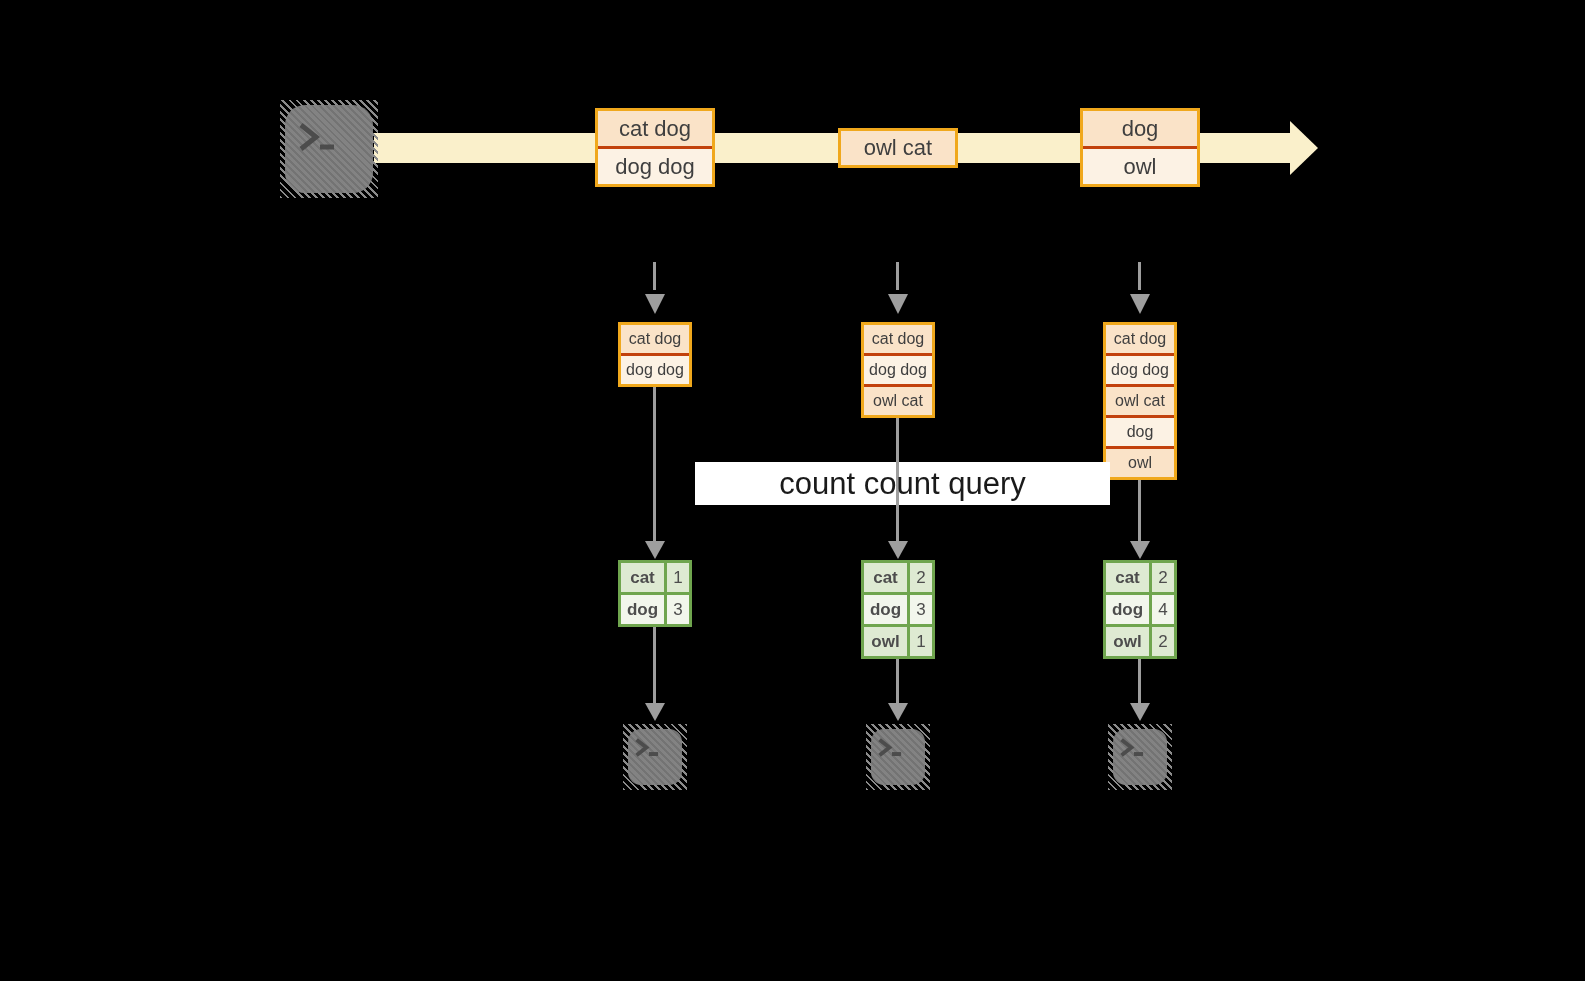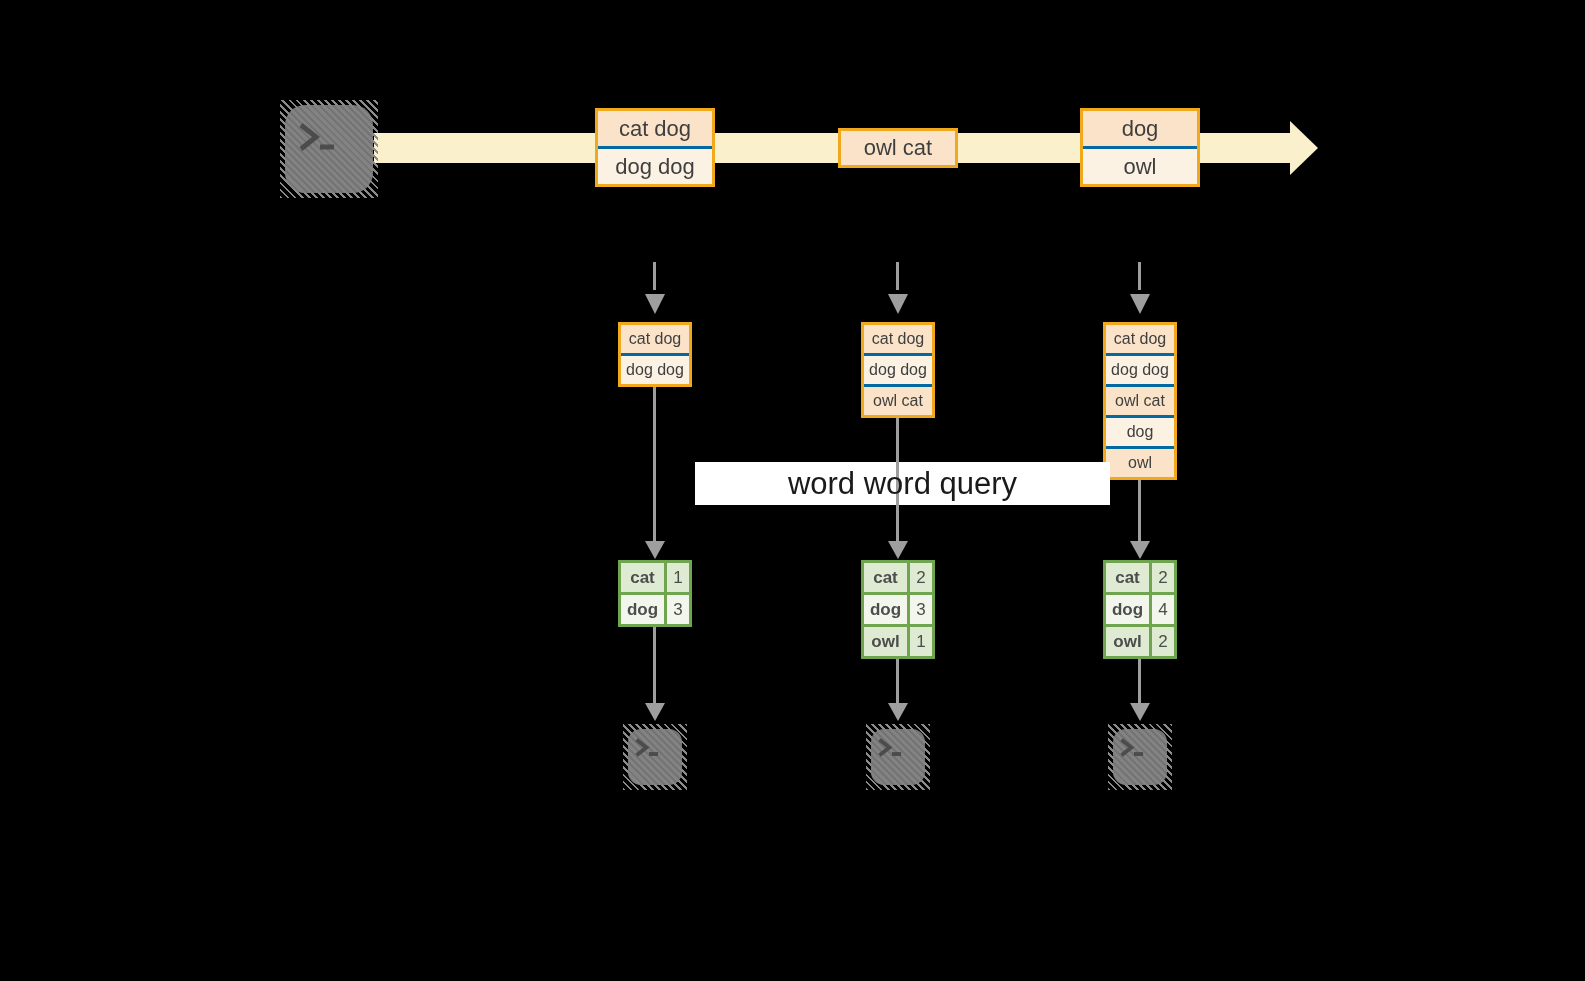--- a/index.html
+++ b/index.html
@@ -9,21 +9,21 @@
 
   
   .band{background:#FAF0CB;z-index:1;}
   .bhead{width:0;height:0;border-top:27px solid transparent;border-bottom:27px solid transparent;
          border-left:28px solid #FAF0CB;z-index:1;}
 
   
   .obox{border:3px solid #F0A81C;box-sizing:border-box;display:flex;flex-direction:column;
         background:#FCF2E4;z-index:2;}
   .orow{display:flex;align-items:center;justify-content:center;color:#3F3F3F;
-        border-bottom:3px solid #0369a1;}
+        border-bottom:3px solid #c2410c;}
   .orow:last-child{border-bottom:none;}
   .orow:nth-child(odd){background:#FAE3C8;}
   .orow:nth-child(even){background:#FCF2E4;}
   .big .orow{height:35px;font-size:22px;}
   .mid .orow{height:34px;font-size:22px;}
   .small .orow{height:28px;font-size:16px;}
 
   
   .vline{width:3px;background:#9E9E9E;z-index:4;}
   .ahead{width:0;height:0;border-left:10px solid transparent;border-right:10px solid transparent;
@@ -105,21 +105,21 @@
 
   <div class="abs qbox" style="left:695px;top:462px;width:415px;height:43px;"></div>
 
   <div class="abs vline" style="left:653px;top:387px;height:154px;"></div>
   <div class="abs ahead sm" style="left:645px;top:541px;"></div>
   <div class="abs vline" style="left:896px;top:418px;height:123px;"></div>
   <div class="abs ahead sm" style="left:888px;top:541px;"></div>
   <div class="abs vline" style="left:1138px;top:480px;height:61px;"></div>
   <div class="abs ahead sm" style="left:1130px;top:541px;"></div>
 
-  <div class="abs qtext" style="left:695px;top:462px;width:415px;height:43px;">word word query</div>
+  <div class="abs qtext" style="left:695px;top:462px;width:415px;height:43px;">count count query</div>
 
   <div class="abs gtable" style="left:618px;top:560px;width:74px;">
     <div class="grow">
       <div class="gcell glabel">cat</div>
       <div class="gcell gval">1</div>
     </div>
     <div class="grow">
       <div class="gcell glabel">dog</div>
       <div class="gcell gval">3</div>
     </div>

